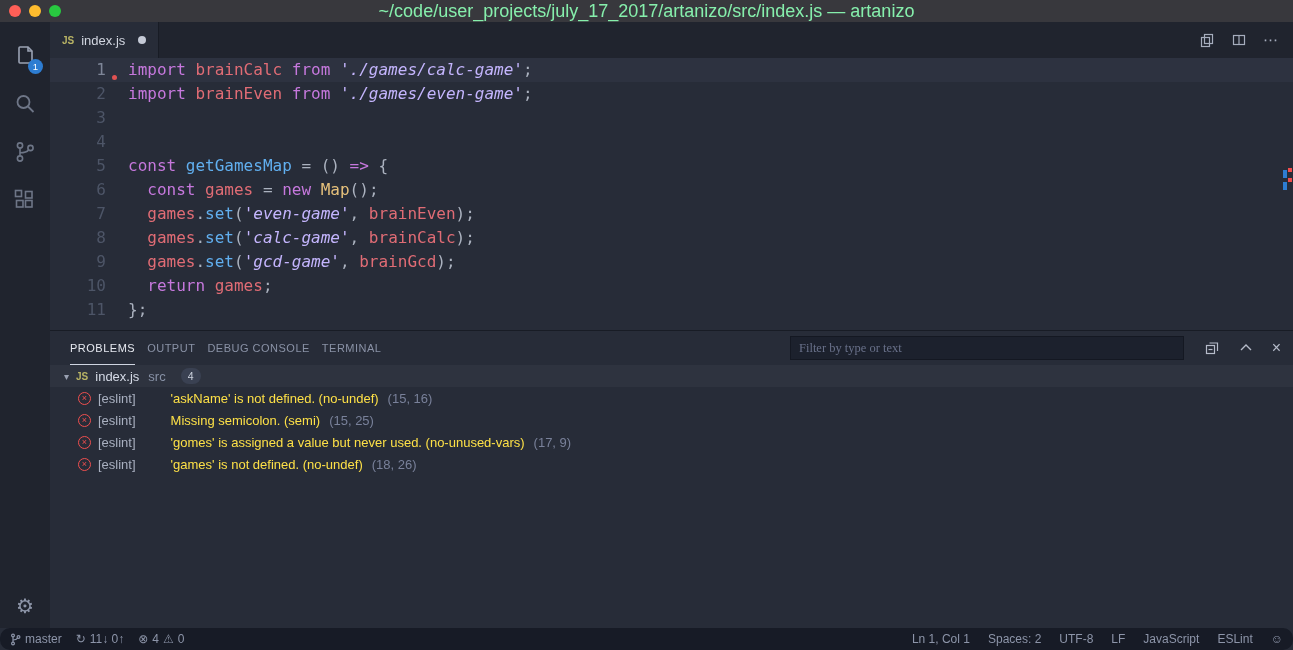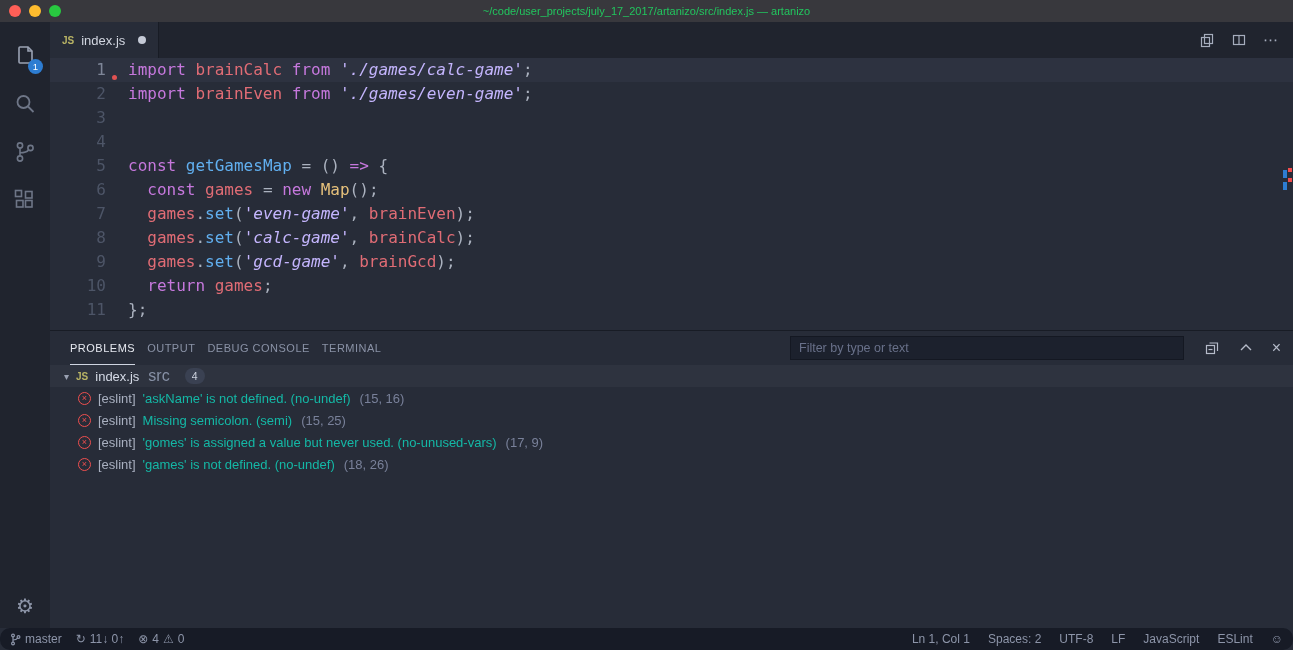--- a/index.html
+++ b/index.html
@@ -6,21 +6,21 @@
   html,body { width:1293px; height:650px; overflow:hidden; background:#272c38;
     font-family:"Liberation Sans", sans-serif; }
   .window { width:1293px; height:650px; display:flex; flex-direction:column; }
 
   
   .titlebar { height:22px; background:#38383d; position:relative; display:flex;
     align-items:center; justify-content:center; flex-shrink:0; }
   .traffic { position:absolute; left:9px; top:5px; display:flex; gap:8px; }
   .light { width:12px; height:12px; border-radius:50%; }
   .light.red { background:#ff5f57; } .light.yellow { background:#febc2e; } .light.green { background:#28c840; }
-  .title-text { font-size:11px; color:#22c55e;text-align:center; }
+  .title-text { font-size:18px; color:#86efac;text-align:center; }
 
   
   .main { flex:1; display:flex; min-height:0; }
   .activitybar { width:50px; background:#20242e; display:flex; flex-direction:column;
     align-items:center; padding-top:10px; flex-shrink:0; }
   .ab-item { width:50px; height:48px; display:flex; align-items:center; justify-content:center; position:relative; }
   .ab-badge { position:absolute; right:7px; bottom:6px; min-width:15px; height:15px; border-radius:8px;
     background:#2d7dd2; color:#fff; font-size:9.5px; display:flex; align-items:center; justify-content:center; padding:0 3px; }
   .ab-gear { margin-top:auto; margin-bottom:10px; font-size:20px; color:#8d95a8; }
 
@@ -59,37 +59,37 @@
 
   
   .panel { flex:1; border-top:1px solid #181c25; background:#272c38; position:relative;
     display:flex; flex-direction:column; min-height:0; }
   .panel-header { height:34px; display:flex; align-items:stretch; padding-left:20px; gap:12px; flex-shrink:0; }
   .panel-tab { font-size:11px; letter-spacing:.5px; color:#8a92a6; display:flex; align-items:center;
     border-bottom:1px solid transparent; cursor:default; }
   .panel-tab.active { color:#e6e9f0; border-bottom-color:#cfd4e0; }
   .filter-input { position:absolute; left:740px; top:5px; width:394px; height:24px; background:#1c212d;
     border:1px solid #141822; color:#c7ccda; font-size:12.5px; padding:0 8px; outline:none;
-    font-family:Liberation Sans, sans-serif; }
+    font-family:Liberation Serif, serif; }
   .filter-input::placeholder { color:#69718a; }
   .panel-actions { position:absolute; right:12px; top:0; height:34px; display:flex; align-items:center; gap:18px; color:#b6bcca; }
   .close-x { font-size:16px; line-height:1; }
 
   .problems { flex:1; overflow:hidden; font-size:13px; }
   .file-row { height:22px; display:flex; align-items:center; padding-left:14px; gap:7px; background:rgba(255,255,255,.035); }
   .twistie { color:#9aa1b2; font-size:10px; }
   .file-name { color:#d5dae6; }
-  .file-path { color:#8791a6; font-size:16px; margin-left:2px; }
+  .file-path { color:#8791a6; font-size:13px; margin-left:2px; }
   .count-badge { margin-left:8px; background:#3a4152; border-radius:9px; font-size:10.5px;
     padding:2px 7px; color:#cdd3df; }
   .problem-row { height:22px; display:flex; align-items:center; padding-left:28px; gap:7px; }
   .err-icon { width:13px; height:13px; border:1px solid #ef4f4f; border-radius:50%; color:#ef4f4f;
     font-size:9px; line-height:1; display:inline-flex; align-items:center; justify-content:center; flex-shrink:0; }
   .p-src { color:#a9b0c0; }
-  .p-msg { color:#14b8a6; }
+  .p-msg { color:#fde047;margin-left:28px; }
   .p-loc { color:#79819a; margin-left:2px; }
 
   
   .statusbar { height:22px; background:#171b26; display:flex; align-items:center; padding:0 10px;
     gap:14px; font-size:12px; color:#8d95a9; flex-shrink:0;border-radius:10px; }
   .sb-item { display:flex; align-items:center; gap:4px; white-space:nowrap; }
   .sb-right { margin-left:auto; display:flex; align-items:center; gap:18px;text-align:center; }
   .sb-icon { font-size:12px; }
   svg.icon { display:block; }
 </style>

